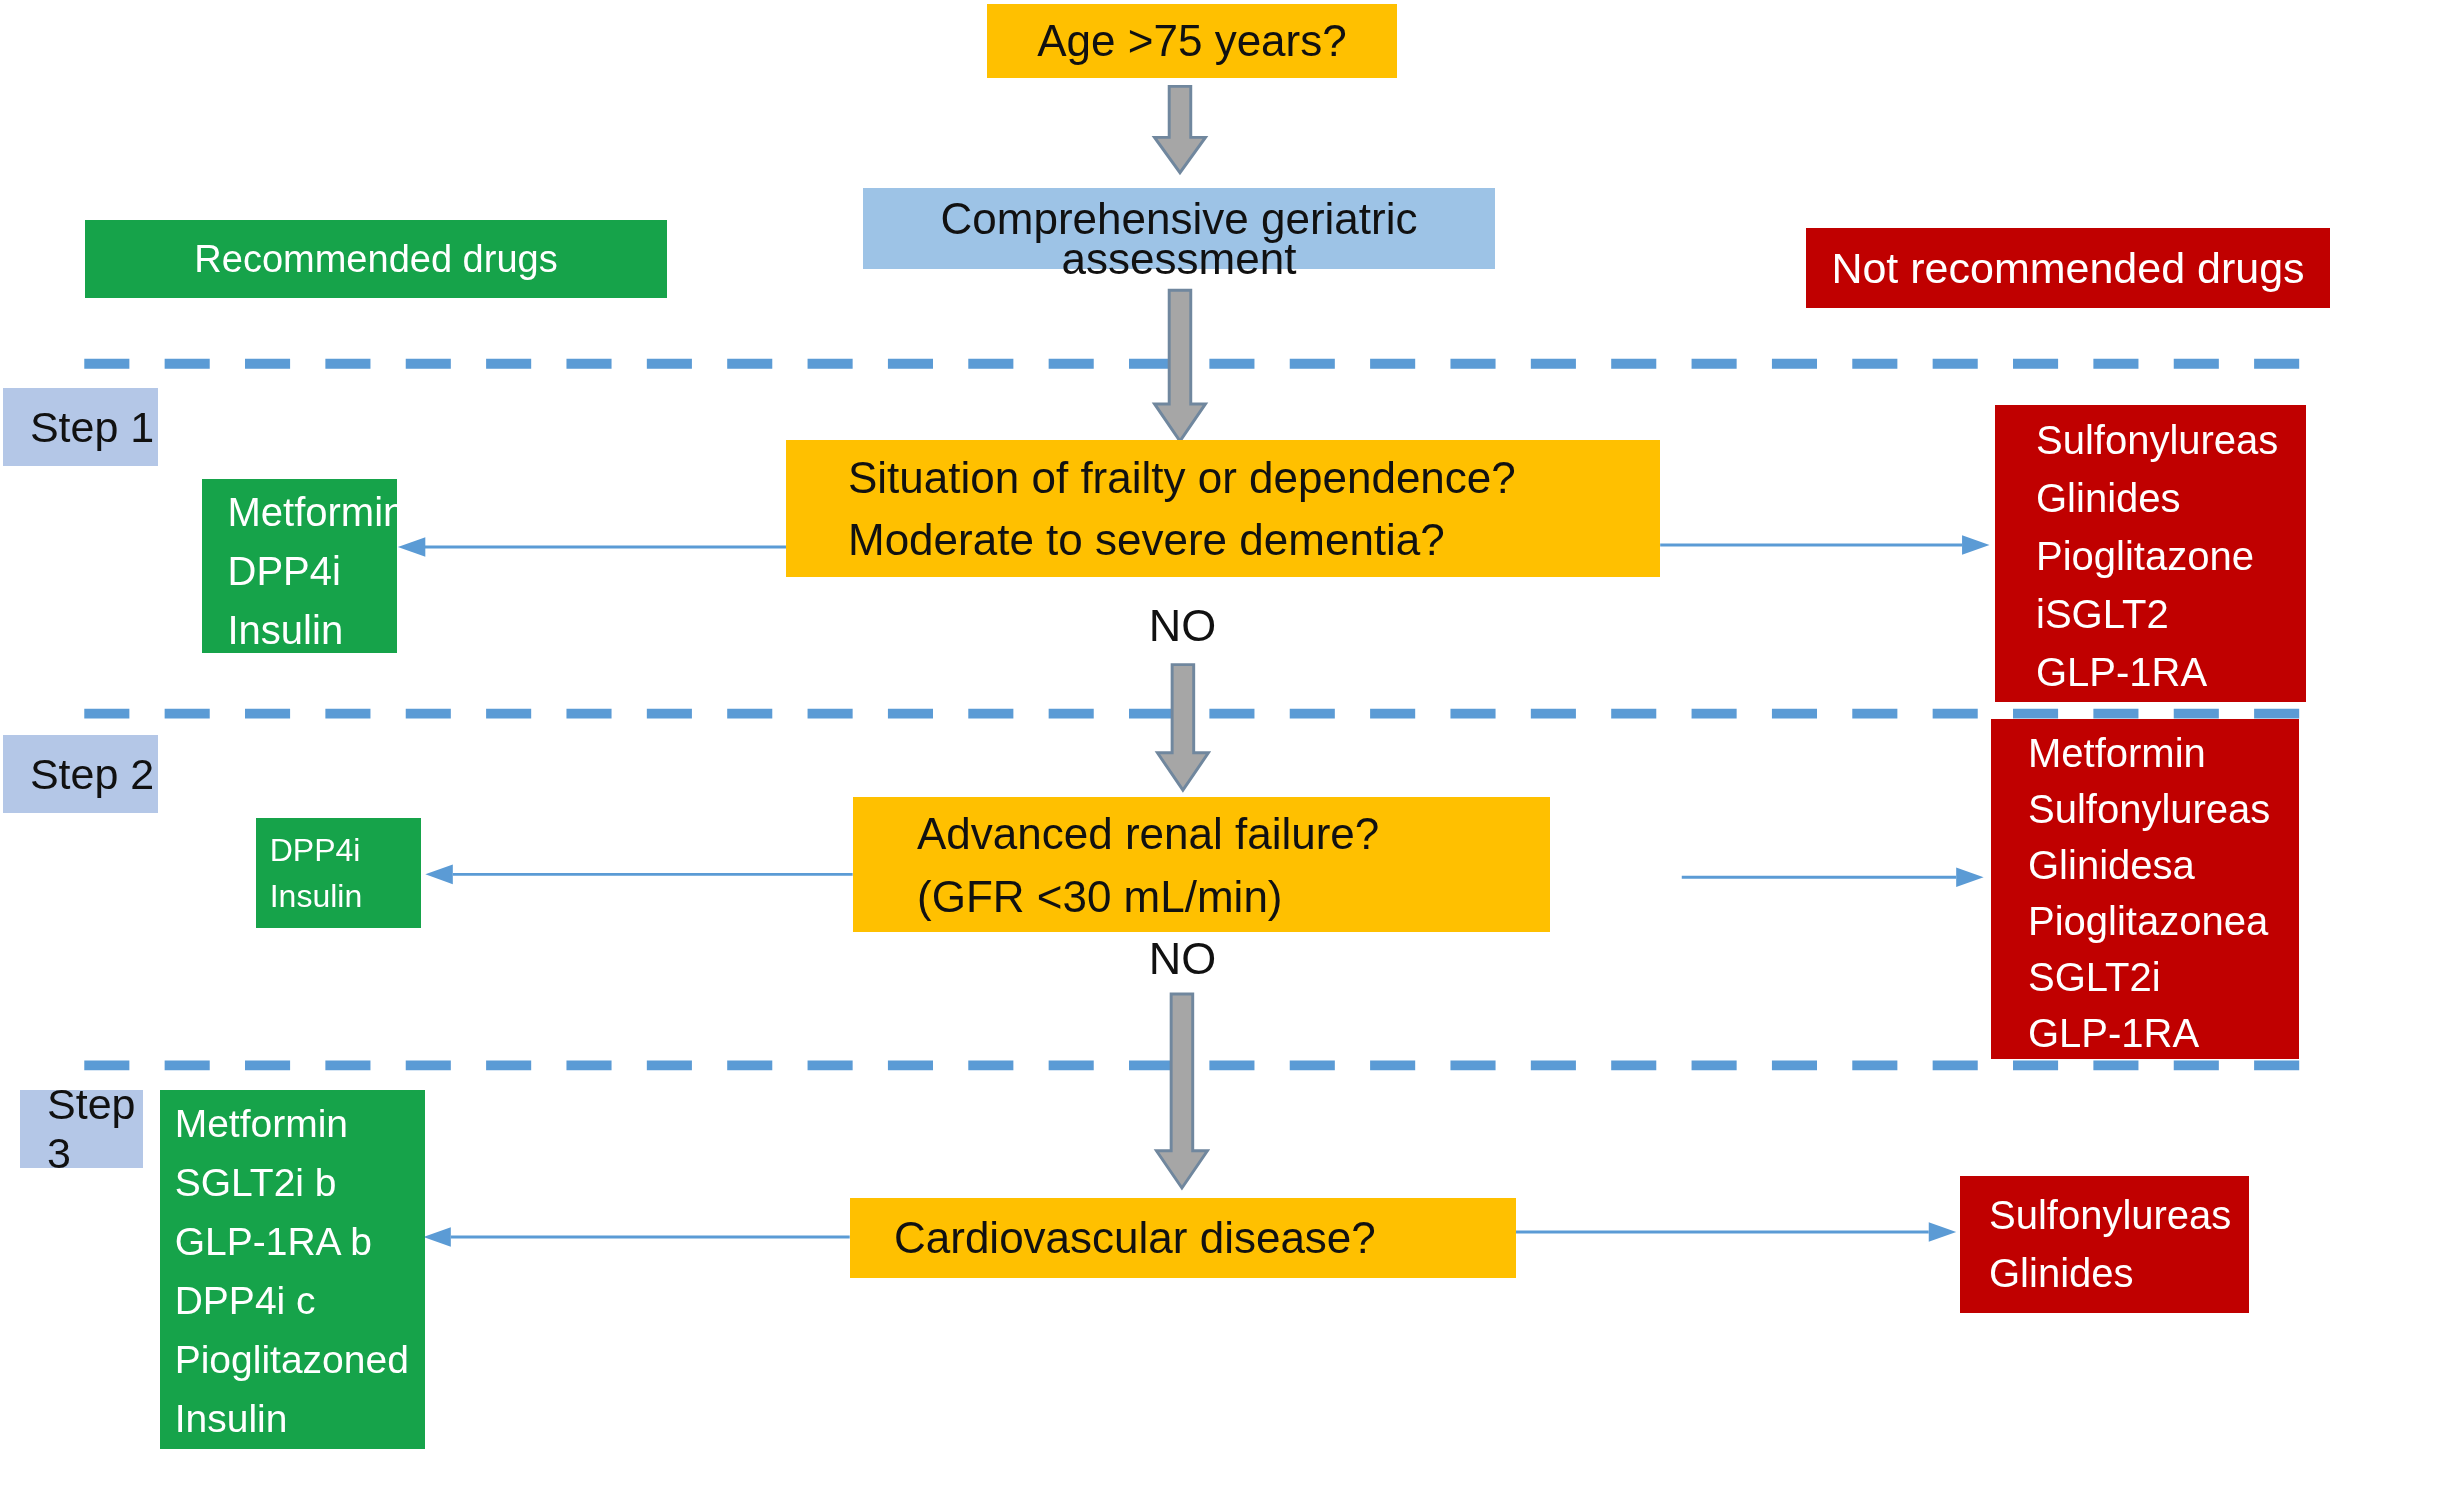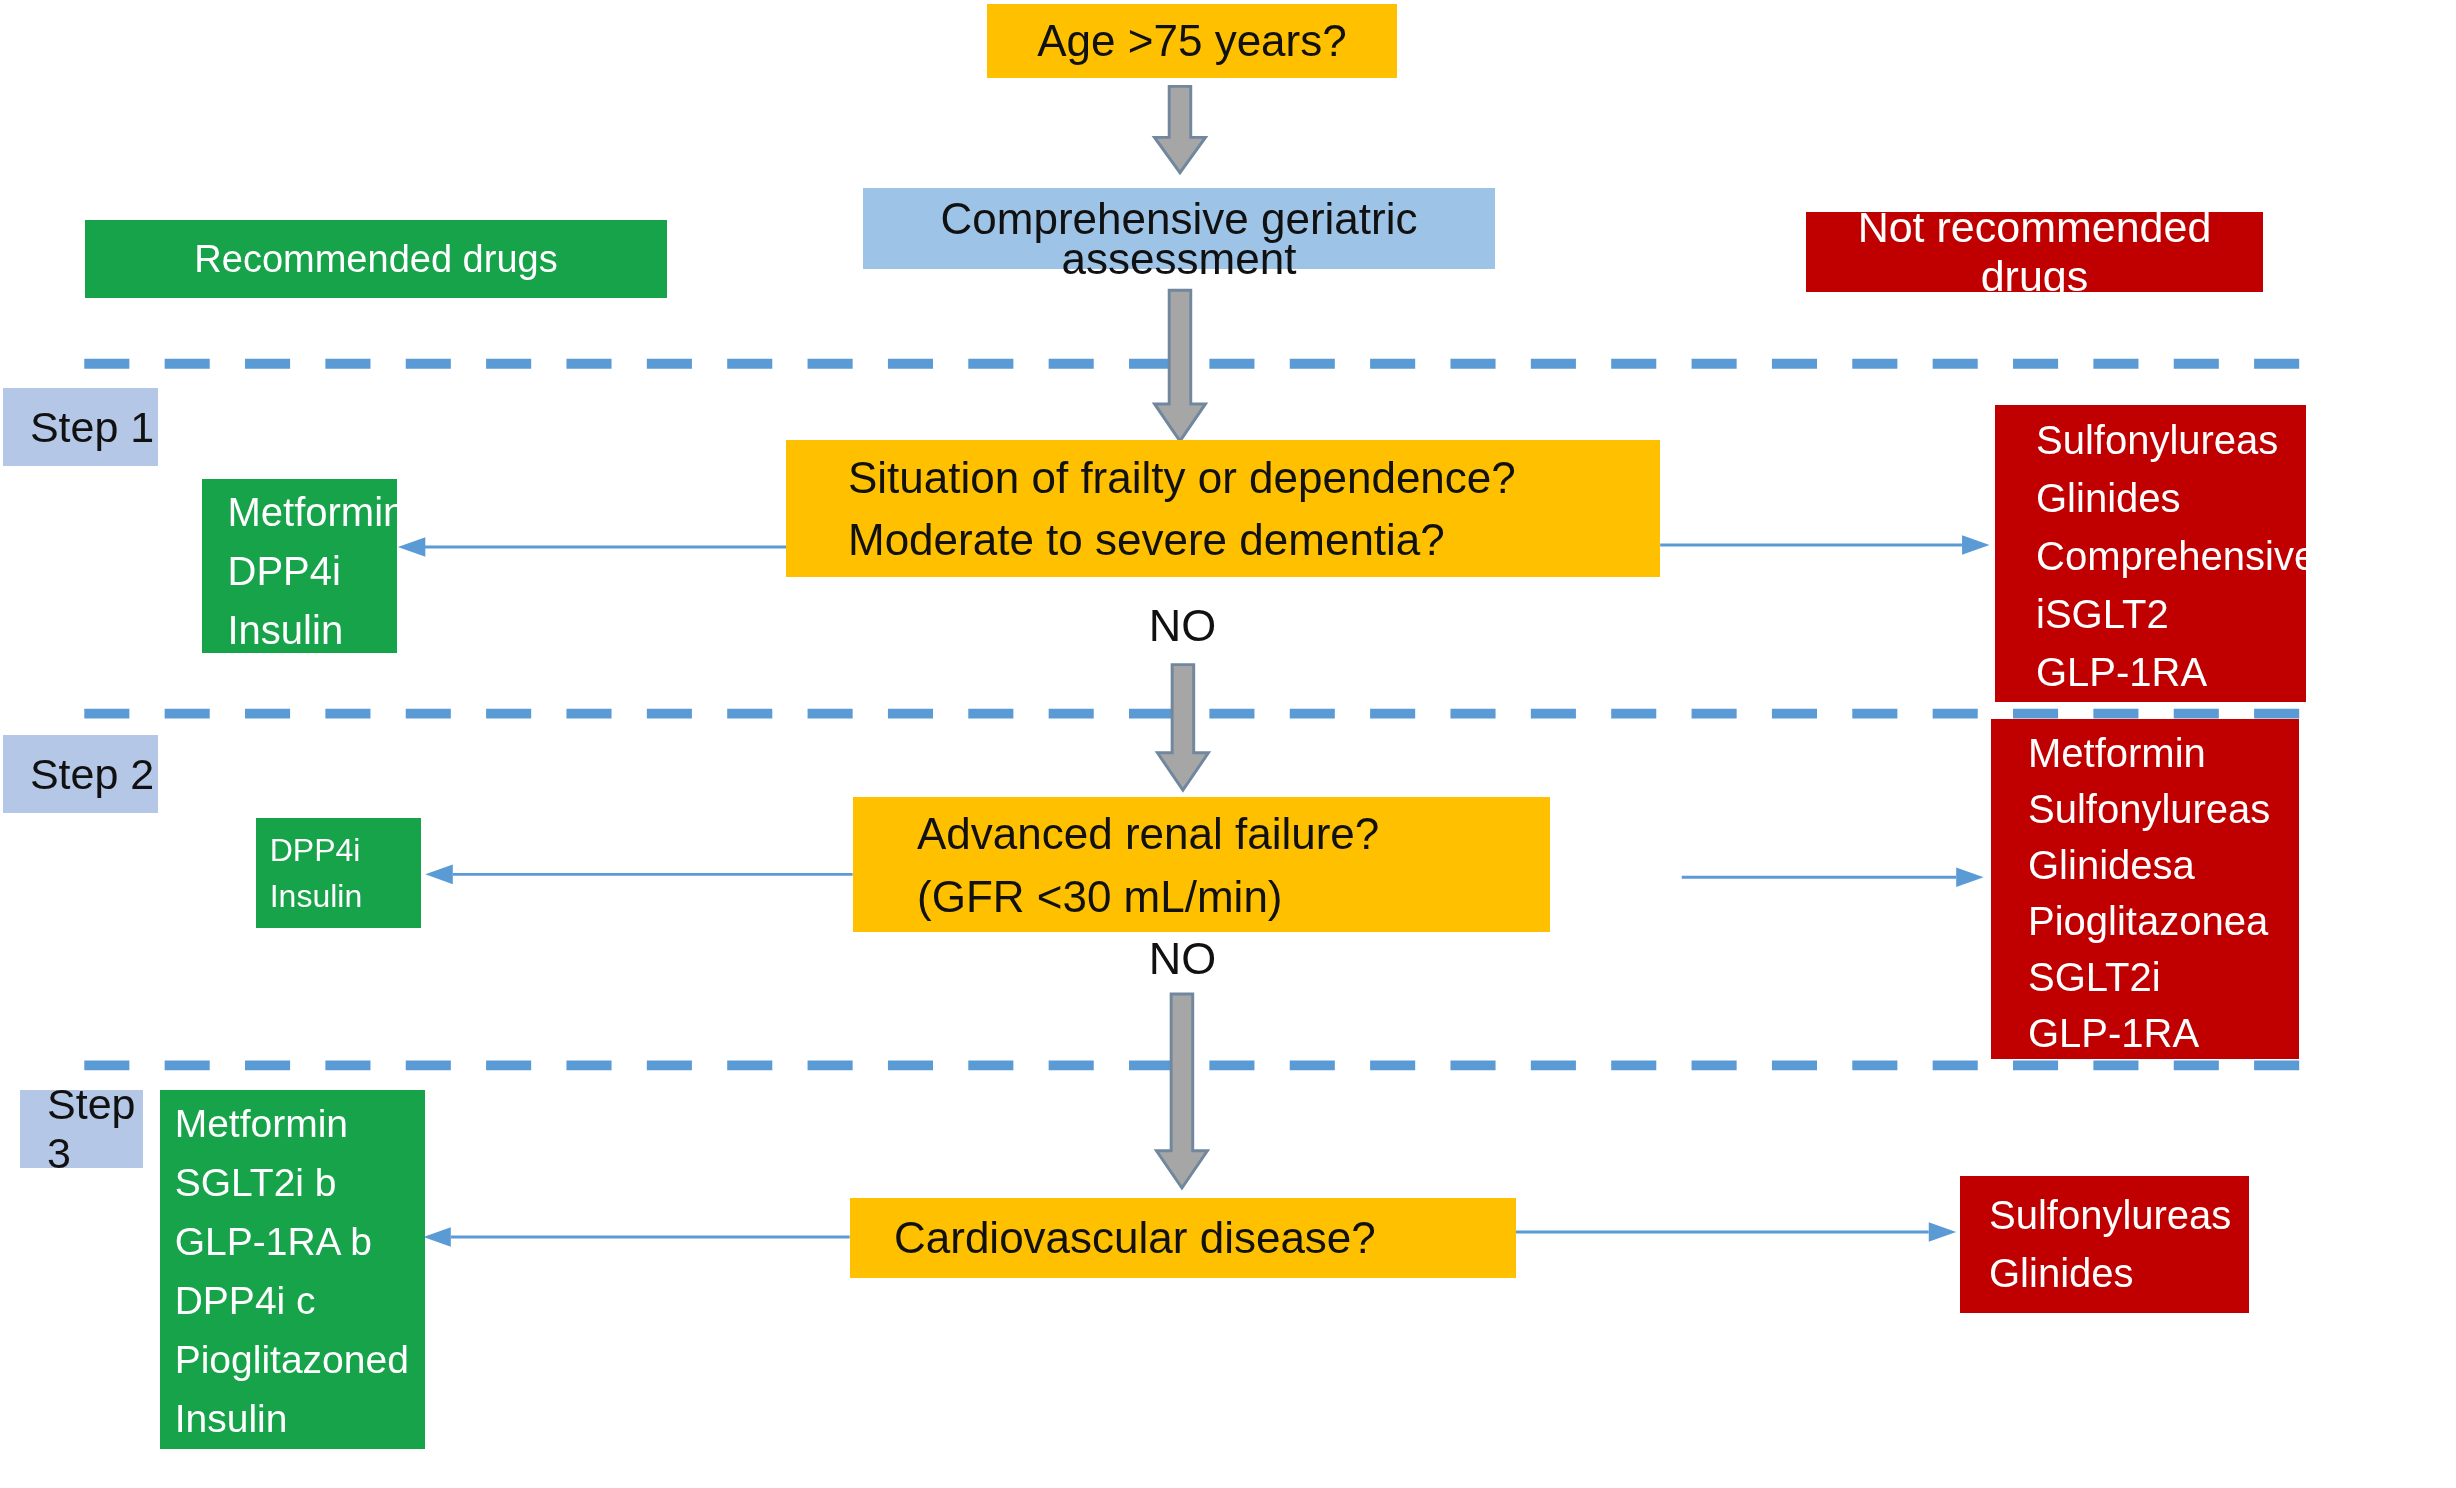--- a/index.html
+++ b/index.html
@@ -129,21 +129,21 @@
   </div>
 
   <div class="box assessment" style="left:863px; top:188px; width:632px; height:81px;">
     <div class="ql">Comprehensive geriatric</div>
     <div class="ql">assessment</div>
   </div>
 
   <div class="box legend-green center" style="left:85px; top:220px; width:582px; height:78px;">
     <span>Recommended drugs</span>
   </div>
-  <div class="box legend-red center" style="left:1806px; top:212px; width:457px; height:80px;">
+  <div class="box legend-red center" style="left:1806px; top:228px; width:524px; height:80px;">
     <span>Not recommended drugs</span>
   </div>
 
   <div class="box step-label vcenter" style="left:2.9px; top:388px; width:155px; height:78px;">
     <span>Step 1</span>
   </div>
 
   <div class="box drug-list-green" style="left:202px; top:479px; width:195px; height:174px;">
     <div class="ql">Metformin</div>
     <div class="ql">DPP4i</div>
@@ -151,21 +151,21 @@
   </div>
 
   <div class="box q-box vcenter" style="left:786px; top:440px; width:874px; height:137px; padding-left:62px;">
     <div class="ql">Situation of frailty or dependence?</div>
     <div class="ql">Moderate to severe dementia?</div>
   </div>
 
   <div class="box drug-list-red" style="left:1995px; top:405px; width:311px; height:297px;">
     <div class="ql">Sulfonylureas</div>
     <div class="ql">Glinides</div>
-    <div class="ql">Comprehensive</div>
+    <div class="ql">Pioglitazone</div>
     <div class="ql">iSGLT2</div>
     <div class="ql">GLP-1RA</div>
   </div>
 
   <div class="no-label" style="left:1114px; top:600px;">
     <span>NO</span>
   </div>
 
   <div class="box step-label vcenter" style="left:2.9px; top:735px; width:155px; height:78px;">
     <span>Step 2</span>

